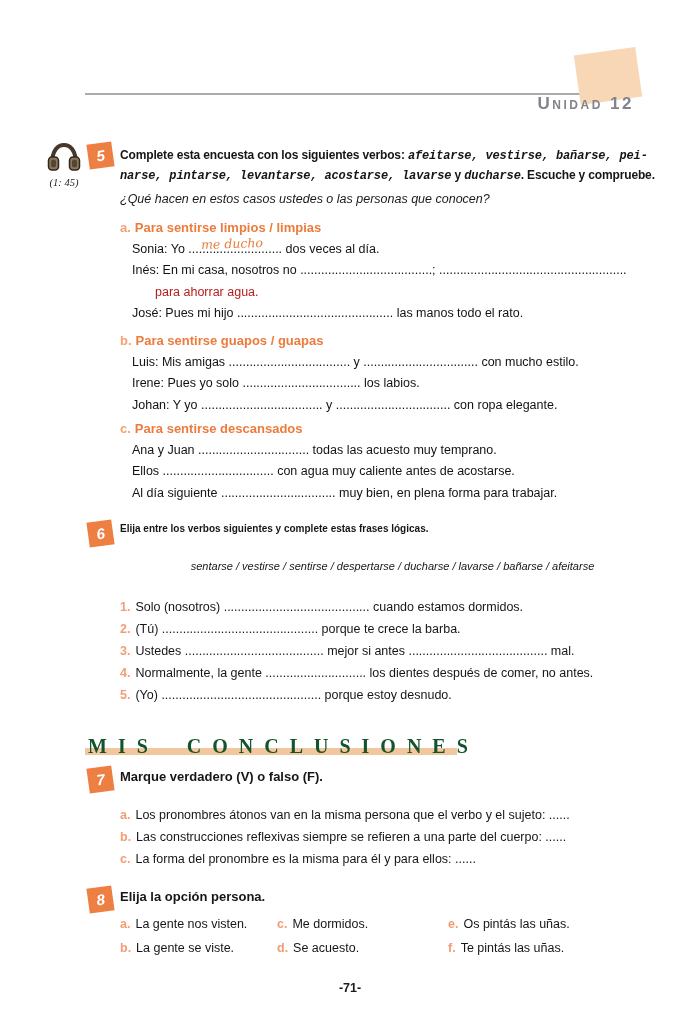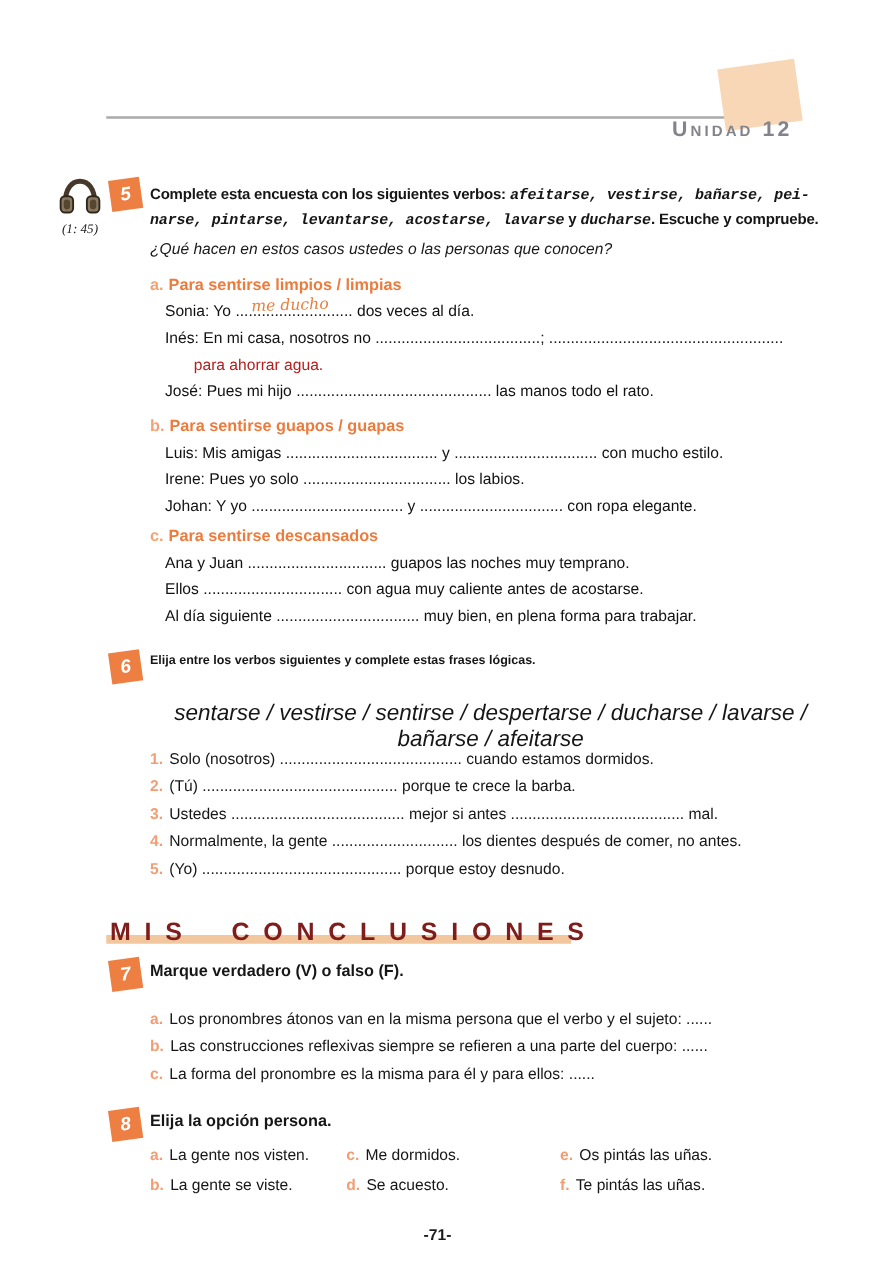--- a/index.html
+++ b/index.html
@@ -41,28 +41,28 @@
   .dialogue{margin-left:12px;color:#121212;}
   .dialogue-indent{margin-left:35px;color:#b91c1c;}
   .answrap{position:relative;display:inline-block;}
   .answer{
     position:absolute;left:50%;top:-6px;transform:translateX(-50%) rotate(-2deg);
     white-space:nowrap;color:#e87e3c;font-style:italic;font-size:12.5px;
     font-family:"DejaVu Serif",serif;
   }
   
   .ex6-title{position:absolute;left:120px;top:523px;font-size:10px;font-weight:700;}
-  .ex6-verbs{position:absolute;left:120px;top:560px;width:545px;text-align:center;font-size:18px;font-style:italic;}
+  .ex6-verbs{position:absolute;left:120px;top:560px;width:545px;text-align:center;font-size:11px;font-style:italic;}
   .ex6-items{position:absolute;left:120px;top:596px;width:548px;font-size:12.5px;line-height:22px;}
   .inum{color:#f29d73;font-weight:700;margin-right:5px;}
   
   .concl-band{position:absolute;left:85px;top:748px;width:372px;height:7px;background:#f2c79e;z-index:1;}
   .concl-title{
     position:absolute;left:88px;top:735px;z-index:2;
-    font-size:20px;font-weight:700;letter-spacing:11px;word-spacing:12px;color:#7f1d1d;
+    font-size:20px;font-weight:700;letter-spacing:11px;word-spacing:12px;color:#14532d;font-family:Liberation Serif, serif;
   }
   
   .ex7-title{position:absolute;left:120px;top:769px;font-size:13px;font-weight:700;}
   .ex7-items{position:absolute;left:120px;top:804px;width:560px;font-size:12.5px;line-height:22px;}
   
   .ex8-title{position:absolute;left:120px;top:889px;font-size:13px;font-weight:700;}
   .ex8-col{position:absolute;top:912px;font-size:12.5px;line-height:24px;}
   .ex8-col-1{left:120px;} .ex8-col-2{left:277px;} .ex8-col-3{left:448px;}
   
   .page-number{position:absolute;left:0;right:0;top:981px;text-align:center;font-size:12.5px;font-weight:700;color:#1b1b1b;}
@@ -106,21 +106,21 @@
 
   <div class="sec sec-b">
     <div class="sec-title"><span class="sec-letter">b.</span><span>Para sentirse guapos / guapas</span></div>
     <div class="dialogue">Luis: Mis amigas ................................... y ................................. con mucho estilo.</div>
     <div class="dialogue">Irene: Pues yo solo .................................. los labios.</div>
     <div class="dialogue">Johan: Y yo ................................... y ................................. con ropa elegante.</div>
   </div>
 
   <div class="sec sec-c">
     <div class="sec-title"><span class="sec-letter">c.</span><span>Para sentirse descansados</span></div>
-    <div class="dialogue">Ana y Juan ................................ guapos las noches muy temprano.</div>
+    <div class="dialogue">Ana y Juan ................................ todas las acuesto muy temprano.</div>
     <div class="dialogue">Ellos ................................ con agua muy caliente antes de acostarse.</div>
     <div class="dialogue">Al día siguiente ................................. muy bien, en plena forma para trabajar.</div>
   </div>
 
   <div class="badge badge-6">6</div>
   <div class="ex6-title">Elija entre los verbos siguientes y complete estas frases lógicas.</div>
   <div class="ex6-verbs">sentarse / vestirse / sentirse / despertarse / ducharse / lavarse / bañarse / afeitarse</div>
   <div class="ex6-items">
     <div><span class="inum">1.</span><span>Solo (nosotros) .......................................... cuando estamos dormidos.</span></div>
     <div><span class="inum">2.</span><span>(Tú) ............................................. porque te crece la barba.</span></div>

